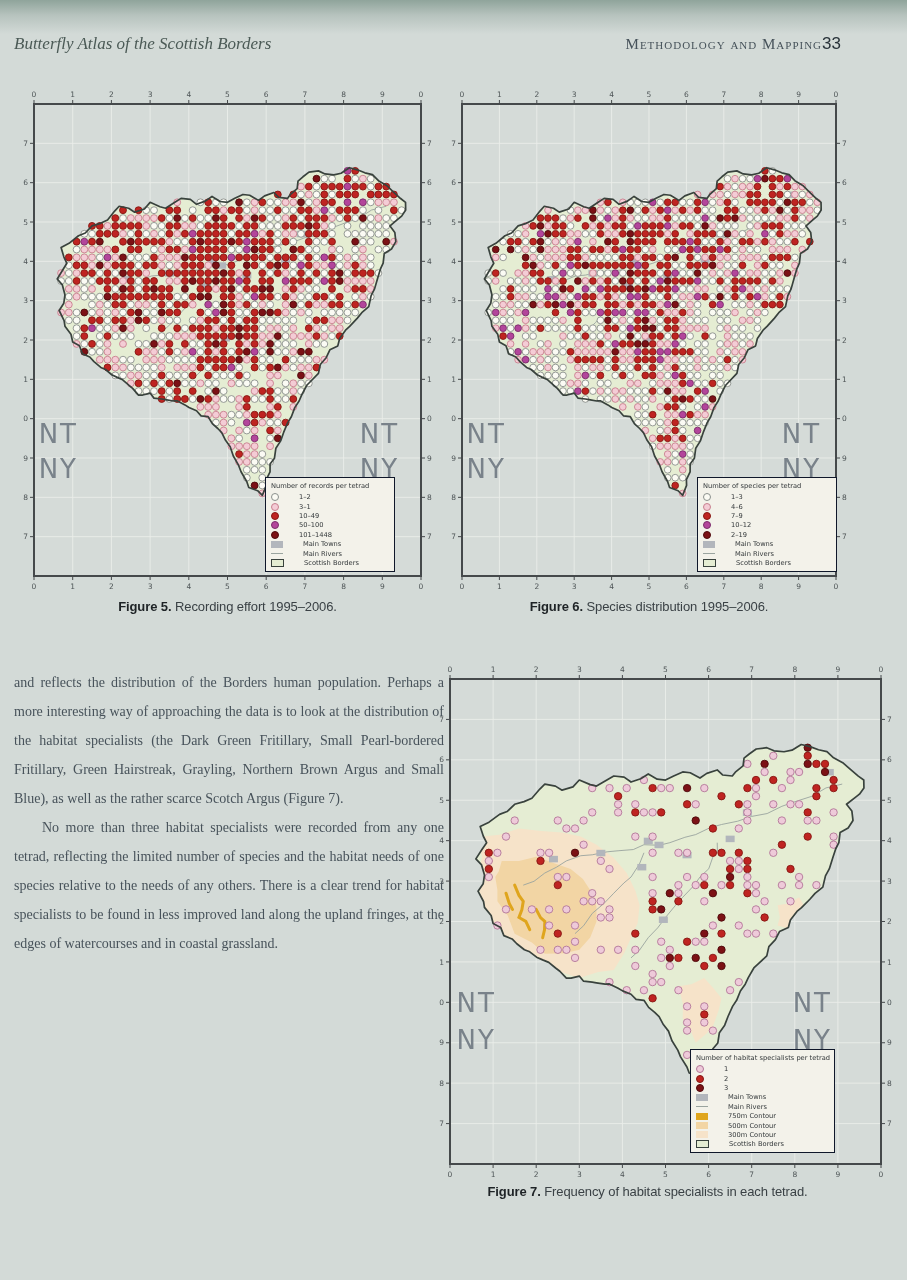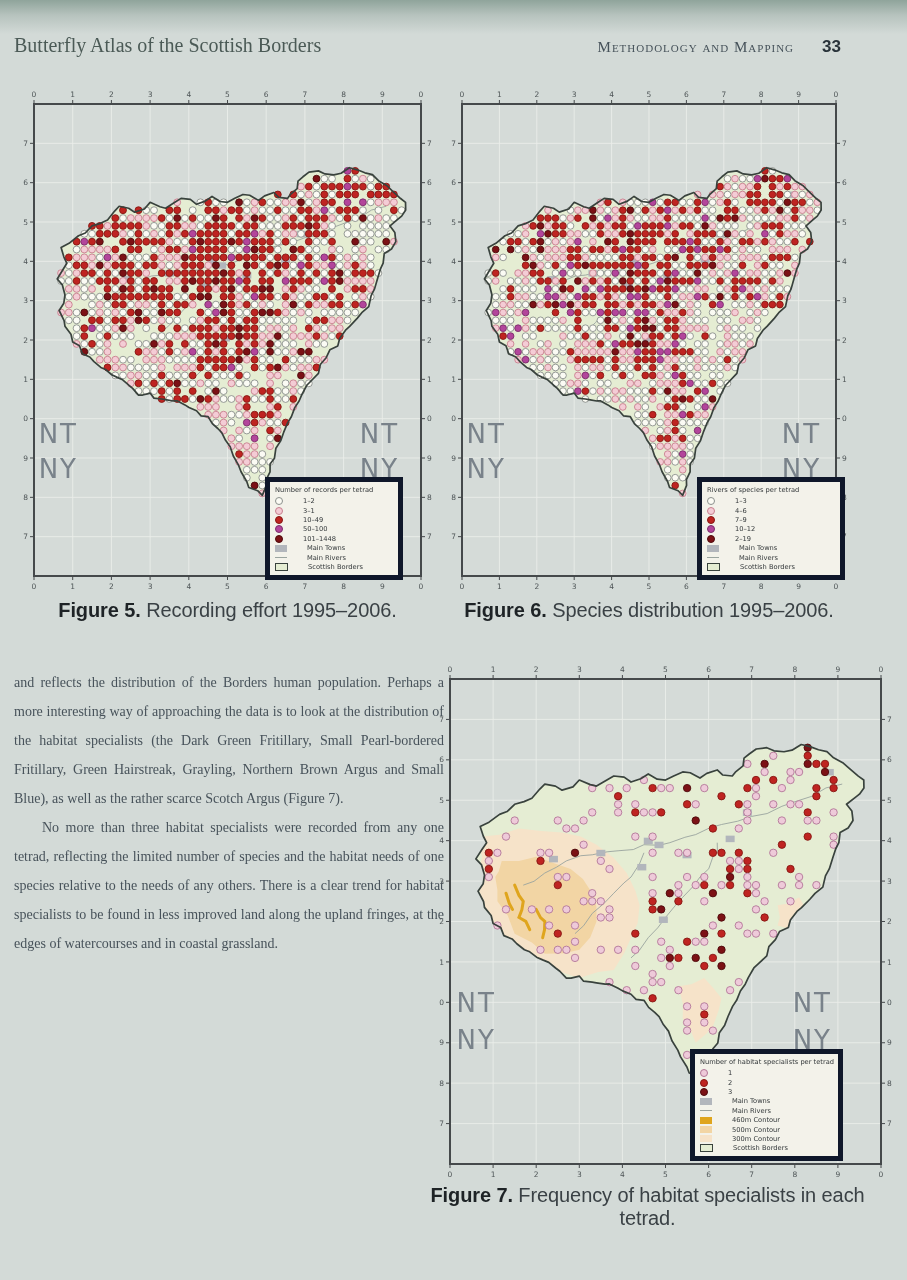--- a/index.html
+++ b/index.html
@@ -2,44 +2,44 @@
 <html><head>
 <meta charset="utf-8">
 <style>
   html,body{margin:0;padding:0;}
   body{width:907px;height:1280px;position:relative;overflow:hidden;
        background:#d3dad7;font-family:"Liberation Sans",sans-serif;}
   .scan-band{position:absolute;left:0;top:0;width:907px;height:34px;
        background:linear-gradient(180deg,#8fa49b 0%,#b7c3be 45%,#d3dad7 100%);}
   .page-header{position:absolute;left:14px;right:66px;top:34px;height:26px;
        display:flex;justify-content:space-between;align-items:baseline;}
-  .book-title{font-family:"Liberation Serif",serif;
-       font-size:20px;color:#4b5a56;}
-  .header-right{display:flex;align-items:baseline;gap:28px;text-align:center;}
+  .book-title{font-family:"Liberation Serif",serif;font-style:italic;
+       font-size:17px;color:#4b5a56;}
+  .header-right{display:flex;align-items:baseline;text-align:center;}
   .section-title{font-variant:small-caps;letter-spacing:1px;font-size:15px;
        color:#46525a;font-family:"Liberation Serif",serif;}
-  .page-number{font-size:17px;font-weight:bold;color:#29333a;
+  .page-number{font-size:17px;font-weight:normal;color:#29333a;
        font-family:"Liberation Sans",sans-serif;}
   .fig{position:absolute;}
   .fig svg{display:block;}
   #fig5{left:16px;top:86px;width:423px;height:508px;}
   #fig6{left:444px;top:86px;width:410px;height:508px;}
   #fig7{left:432px;top:661px;width:467px;height:521px;}
-  .caption{position:absolute;text-align:center;font-size:20px;
+  .caption{position:absolute;text-align:center;font-size:13px;
        color:#3a4145;letter-spacing:-0.1px;}
   .caption b{color:#1e2326;}
   #cap5{left:16px;top:599px;width:423px;}
   #cap6{left:444px;top:599px;width:410px;}
   #cap7{left:414px;top:1184px;width:467px;}
   .bodytext{position:absolute;left:14px;top:668px;width:430px;
        font-family:"Liberation Serif",serif;font-size:14px;line-height:29px;
        color:#47525a;text-align:justify;}
   .bodytext p{margin:0;}
   .bodytext p.indent{text-indent:28px;}
-  .legend{position:absolute;background:#f3f2ea;border:5px solid #0f172a;
+  .legend{position:absolute;background:#f3f2ea;border:1px solid #0f172a;
        padding:4px 5px 3px 5px;font-family:"DejaVu Sans",sans-serif;
        font-size:6.7px;color:#33383a;z-index:5;}
   #fig5 .legend{left:249px;top:391px;width:118px;}
   #fig6 .legend{left:253px;top:391px;width:128px;}
   #fig7 .legend{left:258px;top:388px;width:133px;}
   .legend .ltitle{margin-bottom:2.5px;white-space:nowrap;}
   .lrow{display:flex;align-items:center;gap:20px;height:9.4px;white-space:nowrap;}
   .sw-circle{width:6px;height:6px;border-radius:50%;flex:0 0 auto;}
   .sw-box{width:12px;height:7px;flex:0 0 auto;}
   .sw-river{width:12px;height:7px;flex:0 0 auto;
@@ -2240,21 +2240,21 @@
         <line x1="392" y1="450.67" x2="396" y2="450.67"></line>
       </g>
       <g font-size="26" fill="#79828a" font-family="DejaVu Sans, sans-serif" letter-spacing="2">
         <text x="22.49" y="357.05">NT</text>
         <text x="337.77" y="357.05">NT</text>
         <text x="22.49" y="392.45">NY</text>
         <text x="337.77" y="392.45">NY</text>
       </g>
     </svg>
   <div class="legend">
-      <div class="ltitle">Rivers of species per tetrad</div>
+      <div class="ltitle">Number of species per tetrad</div>
       <div class="lrow">
         <span class="sw-circle" style="background: rgb(251, 251, 244); border: 1px solid rgb(139, 144, 140);"></span>
         <span>1–3</span>
       </div>
       <div class="lrow">
         <span class="sw-circle" style="background: rgb(244, 204, 213); border: 1px solid rgb(200, 128, 143);"></span>
         <span>4–6</span>
       </div>
       <div class="lrow">
         <span class="sw-circle" style="background: rgb(191, 36, 33); border: 1px solid rgb(134, 23, 19);"></span>
@@ -2675,21 +2675,21 @@
       <div class="lrow">
         <span class="sw-box" style="background: rgb(178, 182, 188);"></span>
         <span>Main Towns</span>
       </div>
       <div class="lrow">
         <span class="sw-river"></span>
         <span>Main Rivers</span>
       </div>
       <div class="lrow">
         <span class="sw-box" style="background: rgb(223, 165, 29);"></span>
-        <span>460m Contour</span>
+        <span>750m Contour</span>
       </div>
       <div class="lrow">
         <span class="sw-box" style="background: rgb(242, 213, 164);"></span>
         <span>500m Contour</span>
       </div>
       <div class="lrow">
         <span class="sw-box" style="background: rgb(246, 227, 201);"></span>
         <span>300m Contour</span>
       </div>
       <div class="lrow">

